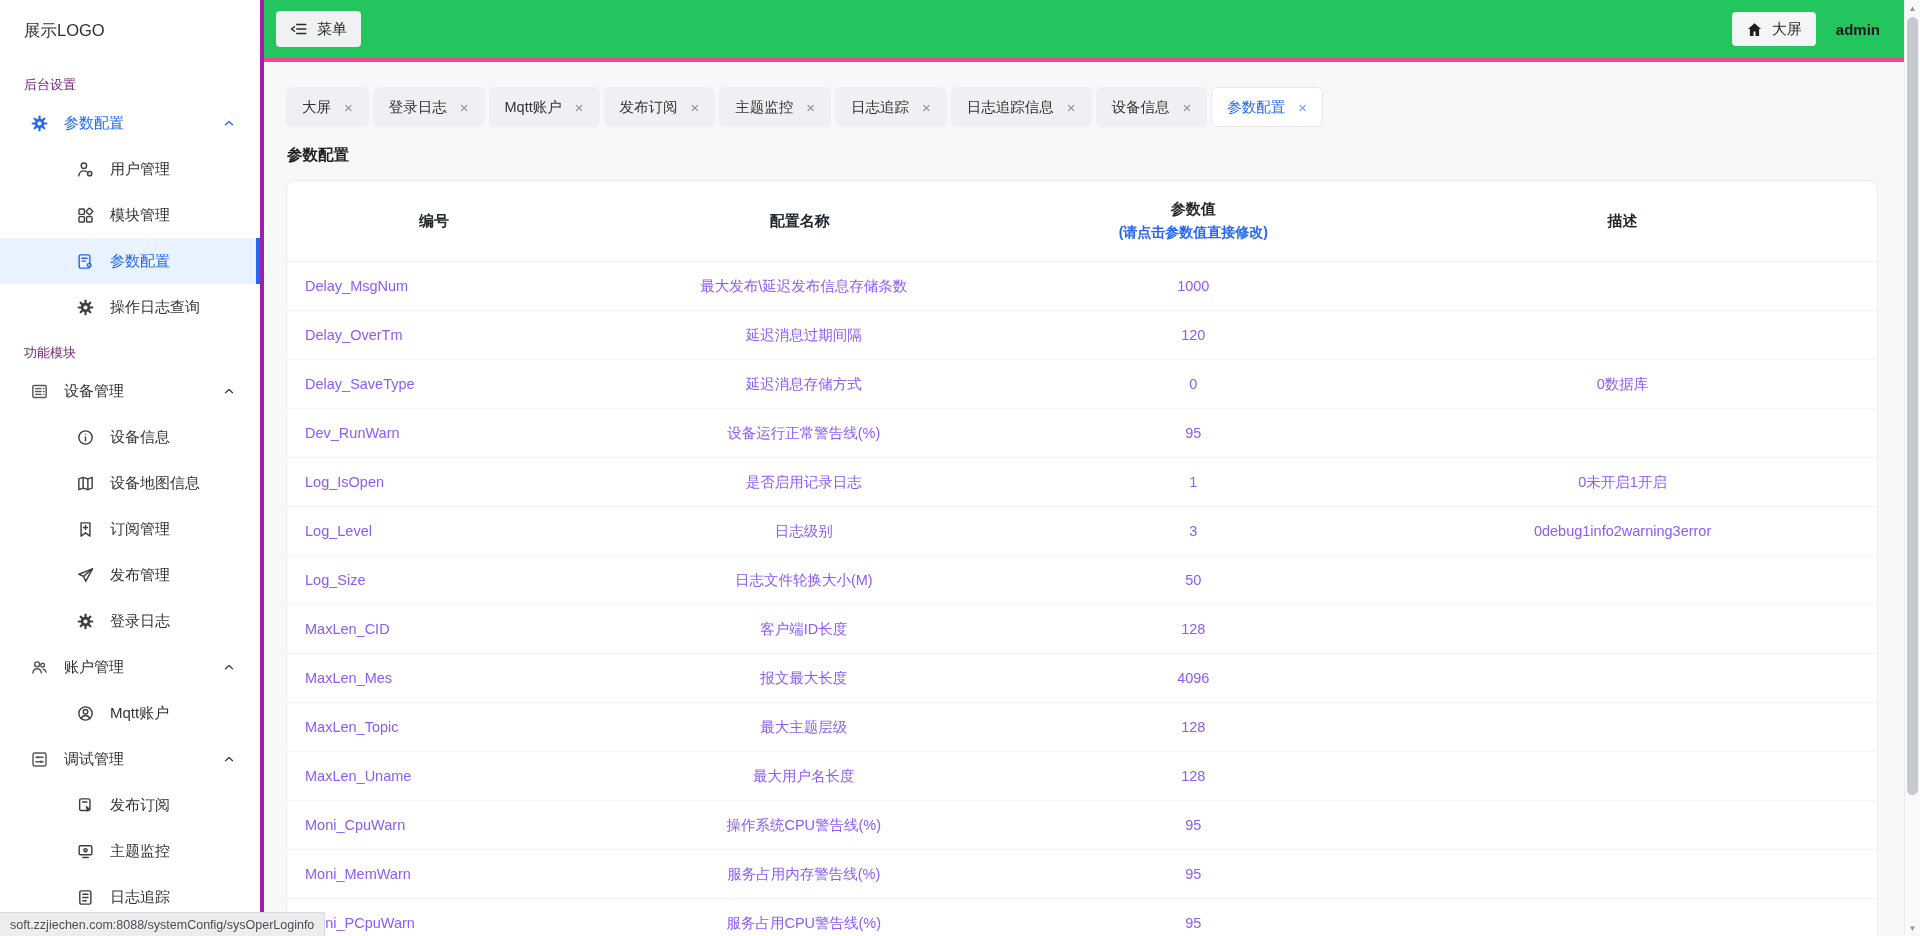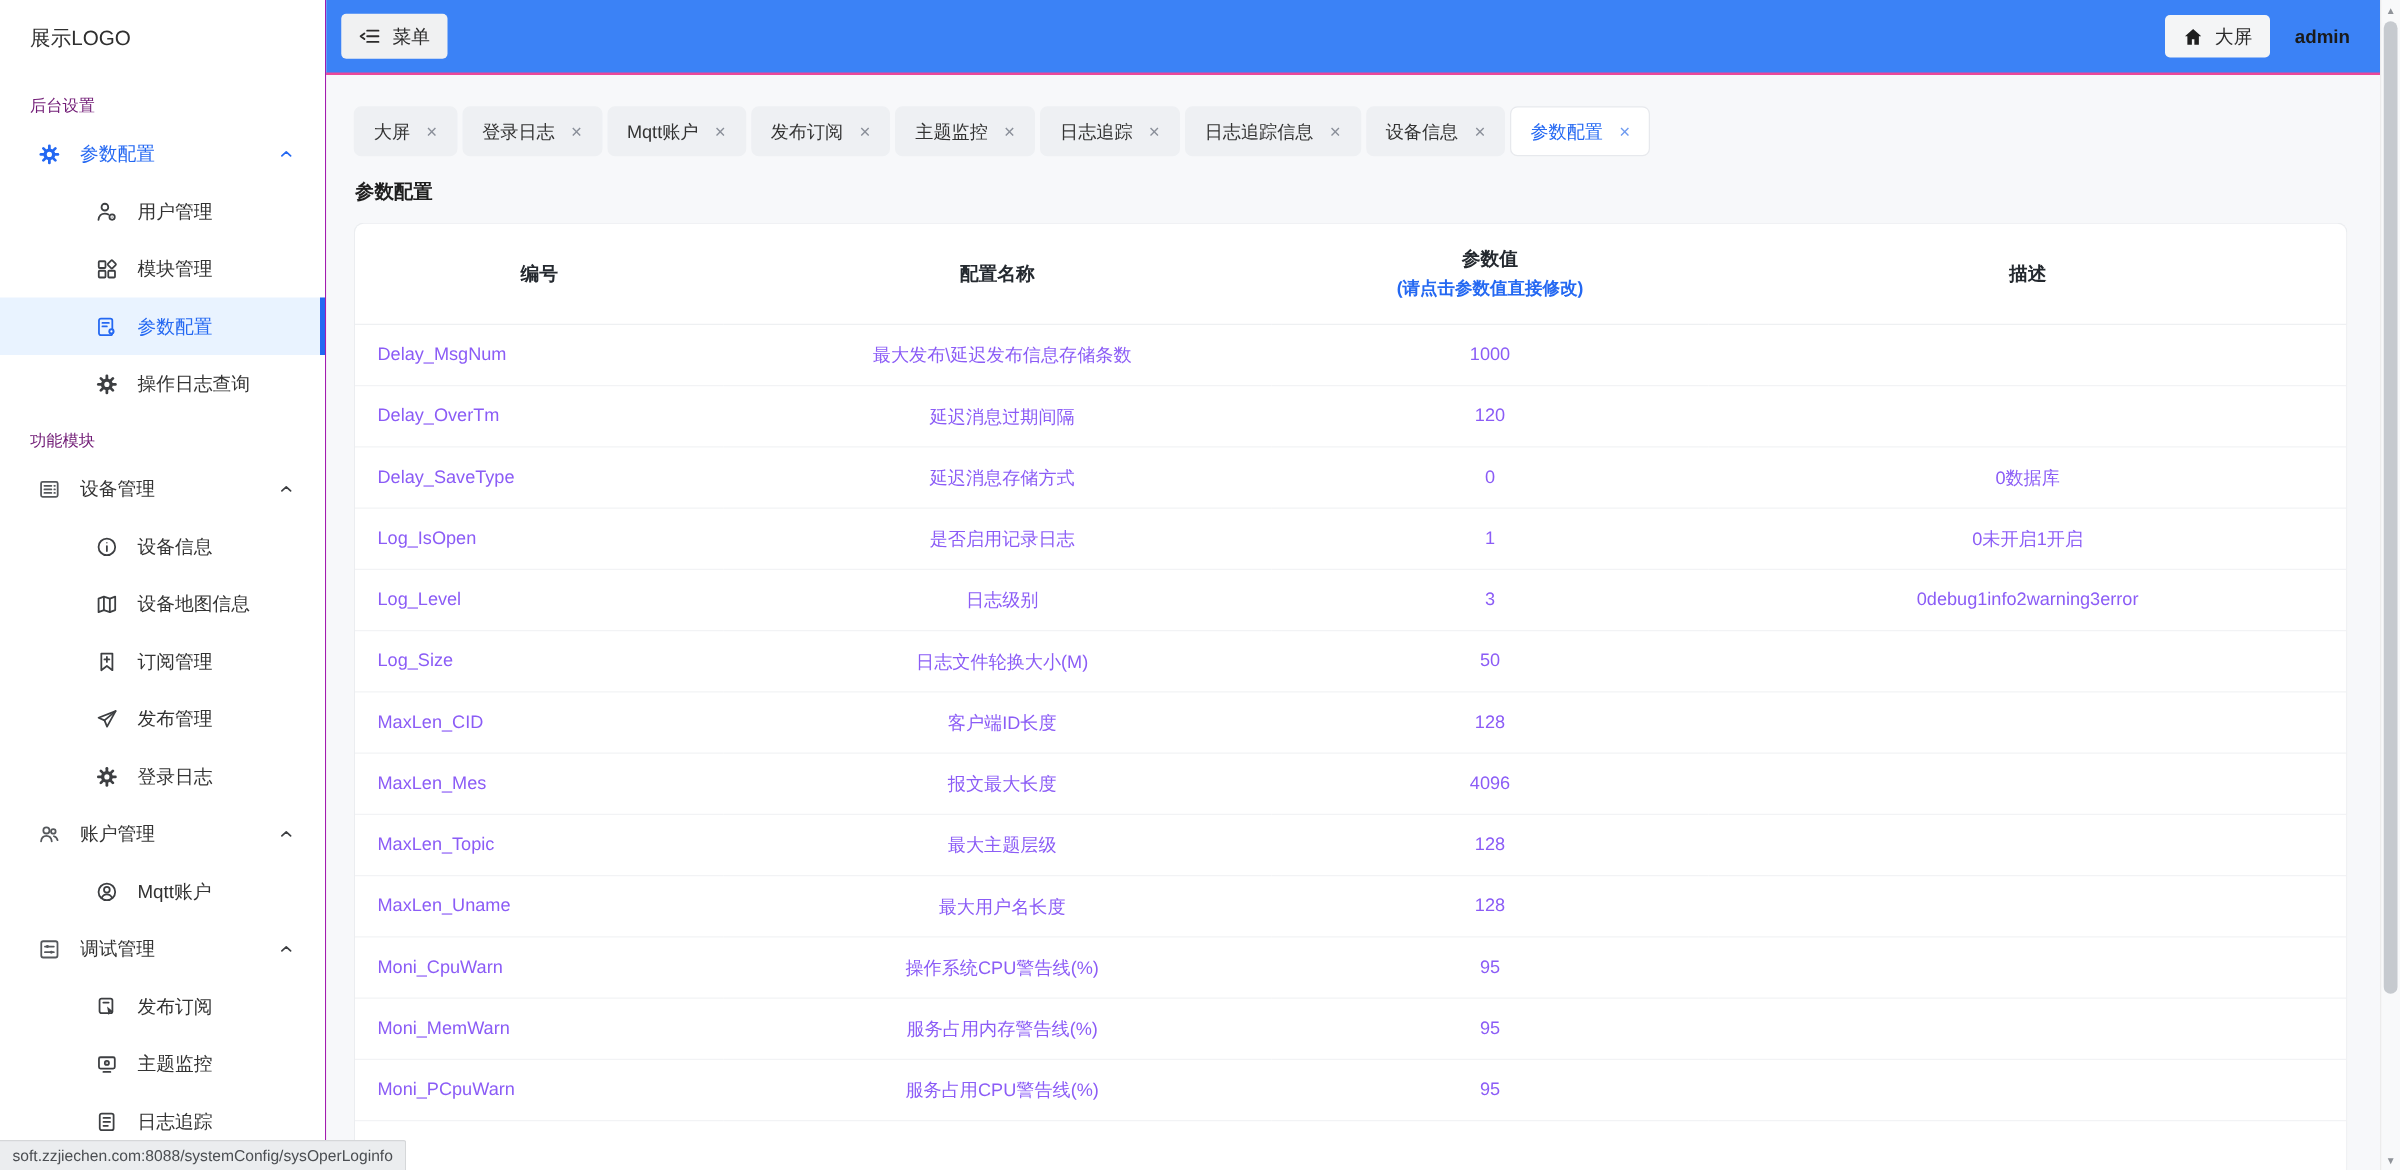--- a/index.html
+++ b/index.html
@@ -1,41 +1,41 @@
 <!DOCTYPE html>
 <html><head>
 <meta charset="utf-8">
 <style>
   html,body{margin:0;padding:0;width:1920px;height:936px;overflow:hidden;
     font-family:"Liberation Sans","DejaVu Sans",sans-serif;background:#fff;}
   .app{display:flex;width:1920px;height:936px;position:relative;}
 
   
-  .sidebar{width:260px;min-width:260px;background:#fff;border-right:1px solid #a21caf;
+  .sidebar{width:260px;min-width:260px;background:#fff;border-right:4px solid #a21caf;
     overflow:hidden;display:flex;flex-direction:column;}
   .logo{height:62px;display:flex;align-items:center;padding-left:24px;
     font-size:16.5px;color:#2f2f2f;}
   .side-section-label{margin:14px 0 6px 24px;font-size:13px;color:#701a75;}
   .side-item{height:46px;display:flex;align-items:center;padding-left:30px;
     cursor:pointer;position:relative;color:#333;font-size:15px;}
   .side-item .icon{width:19px;height:19px;margin-right:15px;color:#55585c;flex:none;}
   .side-item.child{padding-left:76px;}
   .side-item.child .icon{color:#3d3f42;}
   .side-item .side-label{flex:1;white-space:nowrap;}
   .side-item .chev{width:14px;height:14px;margin-right:24px;color:#3d3f42;flex:none;}
   .side-item.blue, .side-item.blue .icon, .side-item.blue .chev{color:#2468f2;}
   .side-item.selected{background:#e9f3ff;color:#2468f2;}
   .side-item.selected .icon{color:#2468f2;}
   .side-item.selected::after{content:"";position:absolute;right:0;top:0;bottom:0;
     width:4px;background:#2468f2;}
   .icon svg{width:100%;height:100%;display:block;}
 
   
   .main{flex:1;display:flex;flex-direction:column;background:#f7f8fa;min-width:0;}
-  .topbar{height:58px;background:#3b82f6;border-bottom:2px solid #ec4899;
+  .topbar{height:58px;background:#22c55e;border-bottom:4px solid #ec4899;
     display:flex;align-items:center;justify-content:space-between;flex:none;}
   .btn-chip{display:inline-flex;align-items:center;gap:9px;height:36px;padding:0 14px;
     background:#f0f1f2;border-radius:4px;font-size:15px;color:#2b2b2b;cursor:pointer;}
   .menu-btn{margin-left:12px;}
   .menu-btn .icon{width:18px;height:18px;color:#2b2b2b;}
   .topbar-right{display:flex;align-items:center;gap:20px;margin-right:40px;}
   .home-btn{height:34px;background:#f4f5f6;}
   .home-btn .icon{width:17px;height:17px;color:#1f1f1f;}
   .admin{font-weight:bold;font-size:15px;color:#1a1a1a;}
 
@@ -394,20 +394,26 @@
                 <td class="c-value">120</td>
                 <td class="c-desc"></td>
               </tr>
               <tr>
                 <td class="c-code">Delay_SaveType</td>
                 <td class="c-name">延迟消息存储方式</td>
                 <td class="c-value">0</td>
                 <td class="c-desc">0数据库</td>
               </tr>
               <tr>
+                <td class="c-code">Dev_RunWarn</td>
+                <td class="c-name">设备运行正常警告线(%)</td>
+                <td class="c-value">95</td>
+                <td class="c-desc"></td>
+              </tr>
+              <tr>
                 <td class="c-code">Log_IsOpen</td>
                 <td class="c-name">是否启用记录日志</td>
                 <td class="c-value">1</td>
                 <td class="c-desc">0未开启1开启</td>
               </tr>
               <tr>
                 <td class="c-code">Log_Level</td>
                 <td class="c-name">日志级别</td>
                 <td class="c-value">3</td>
                 <td class="c-desc">0debug1info2warning3error</td>

